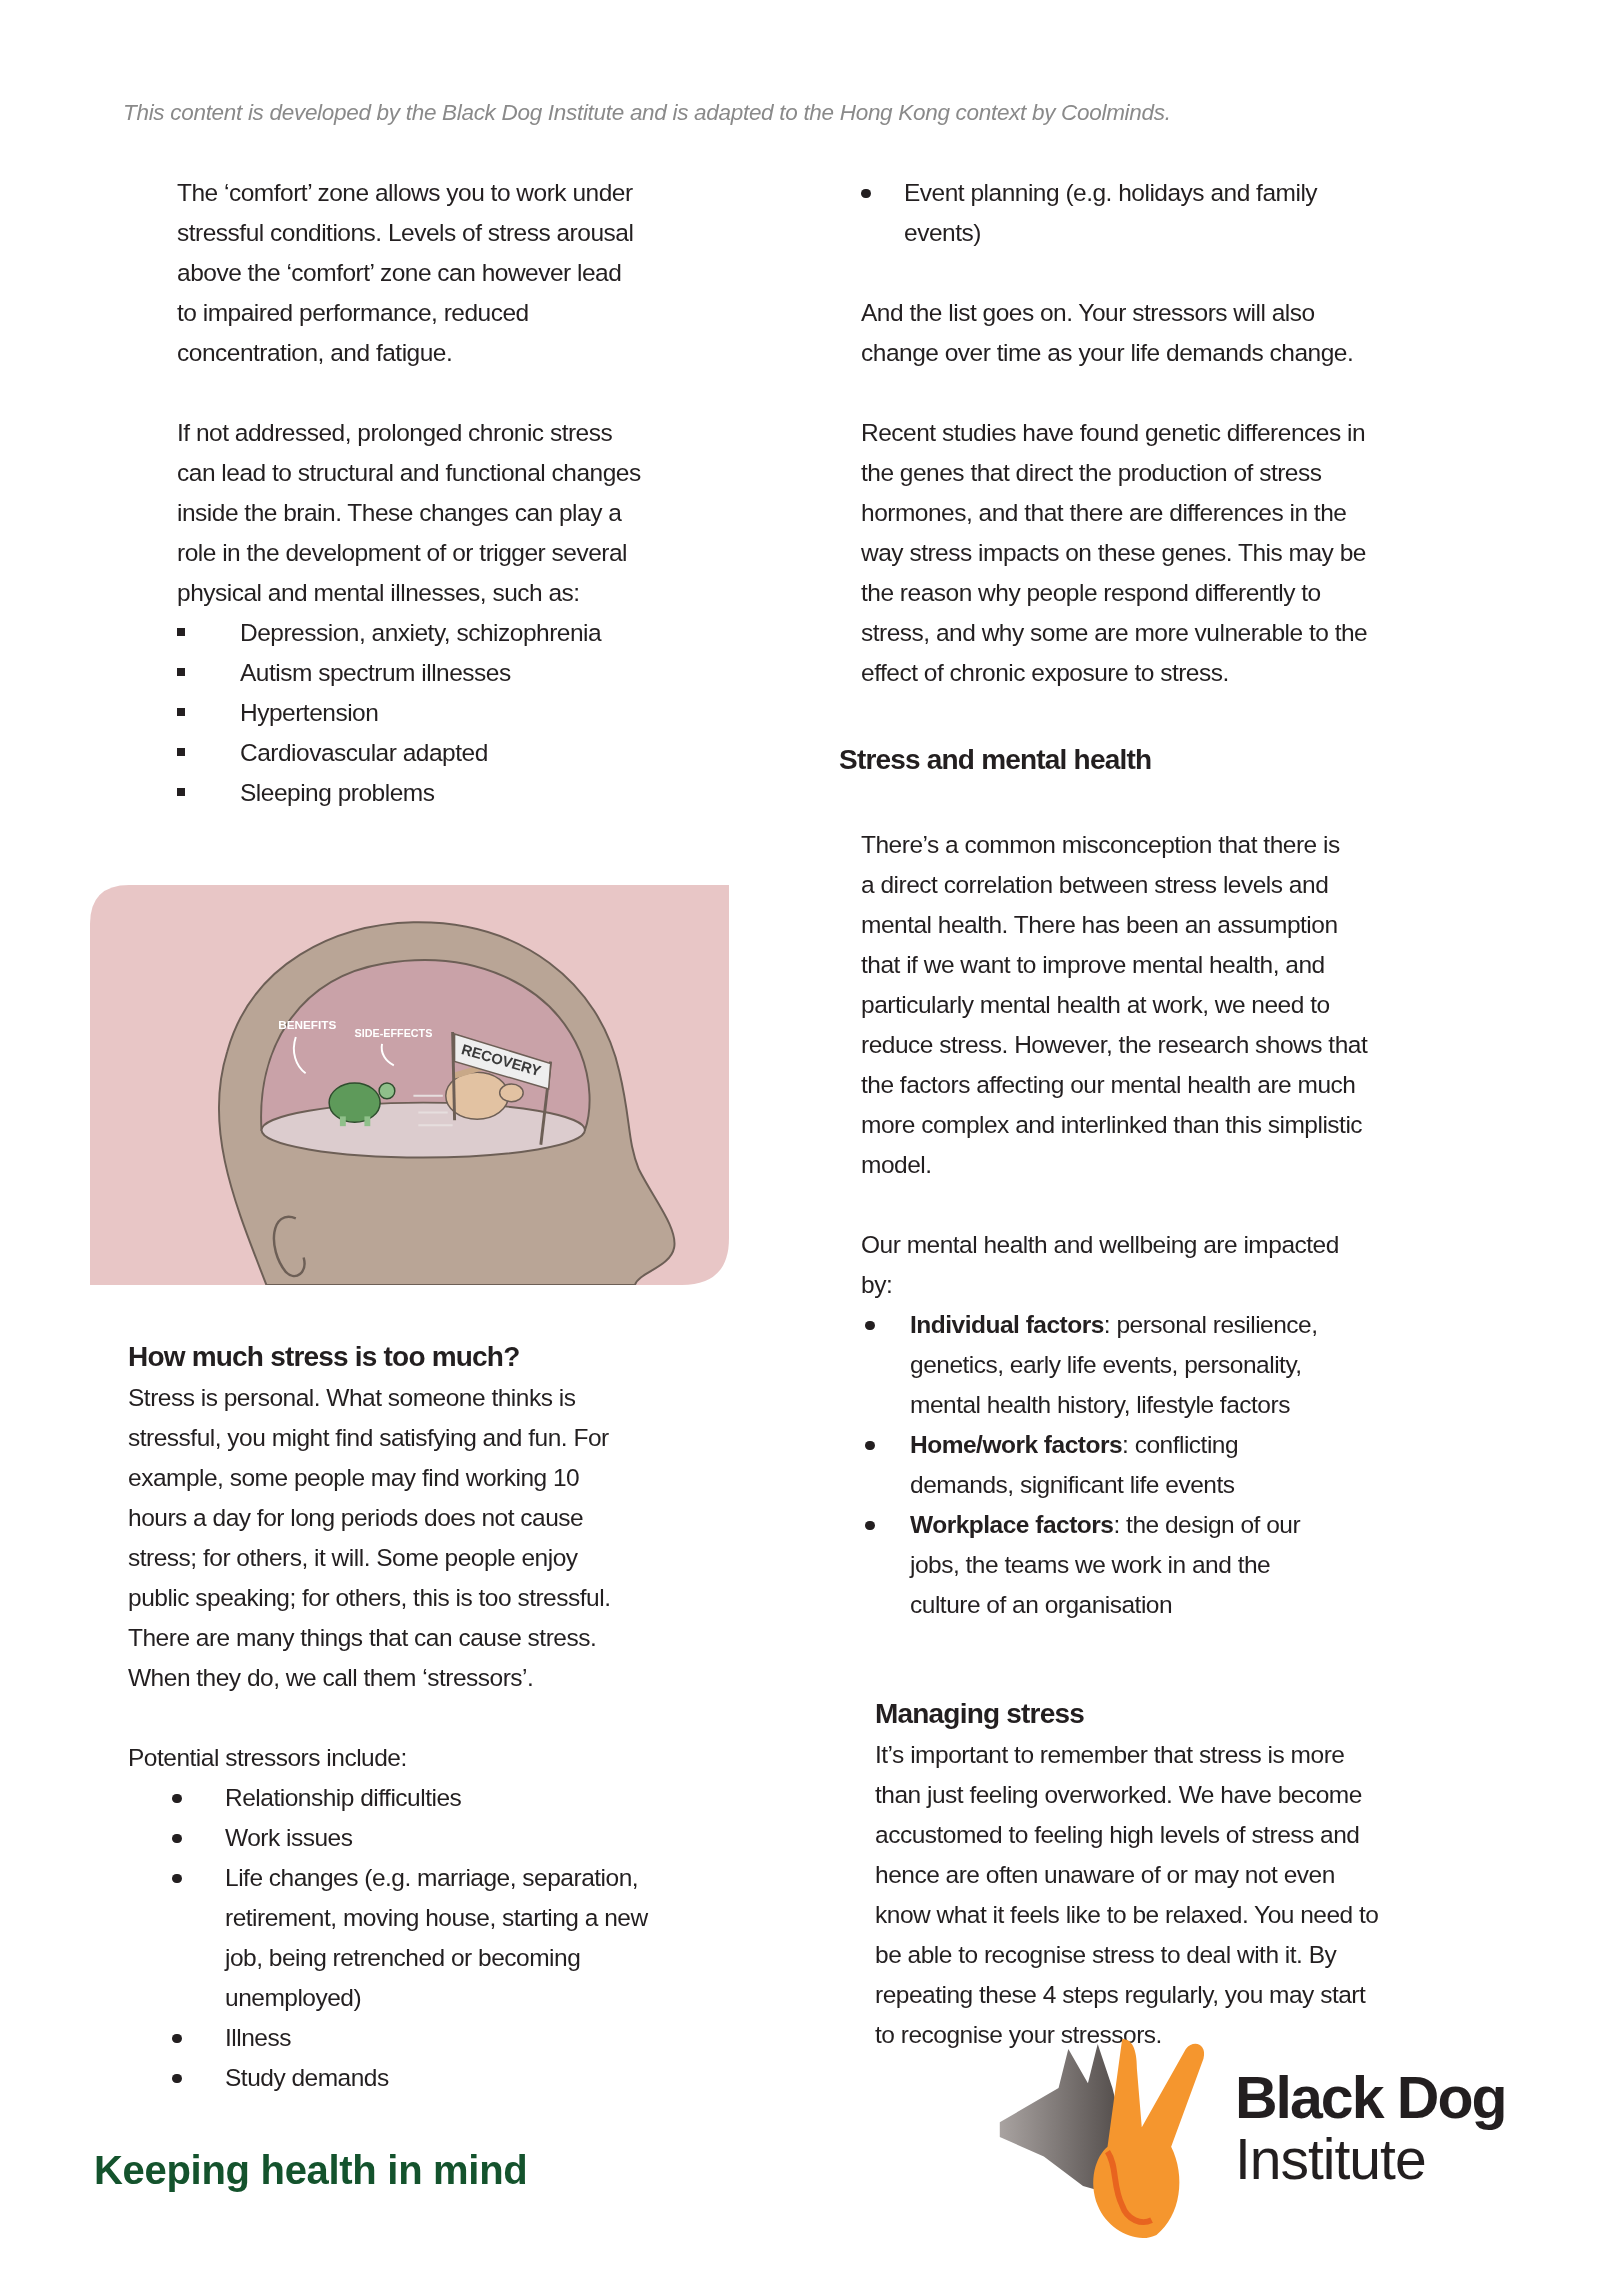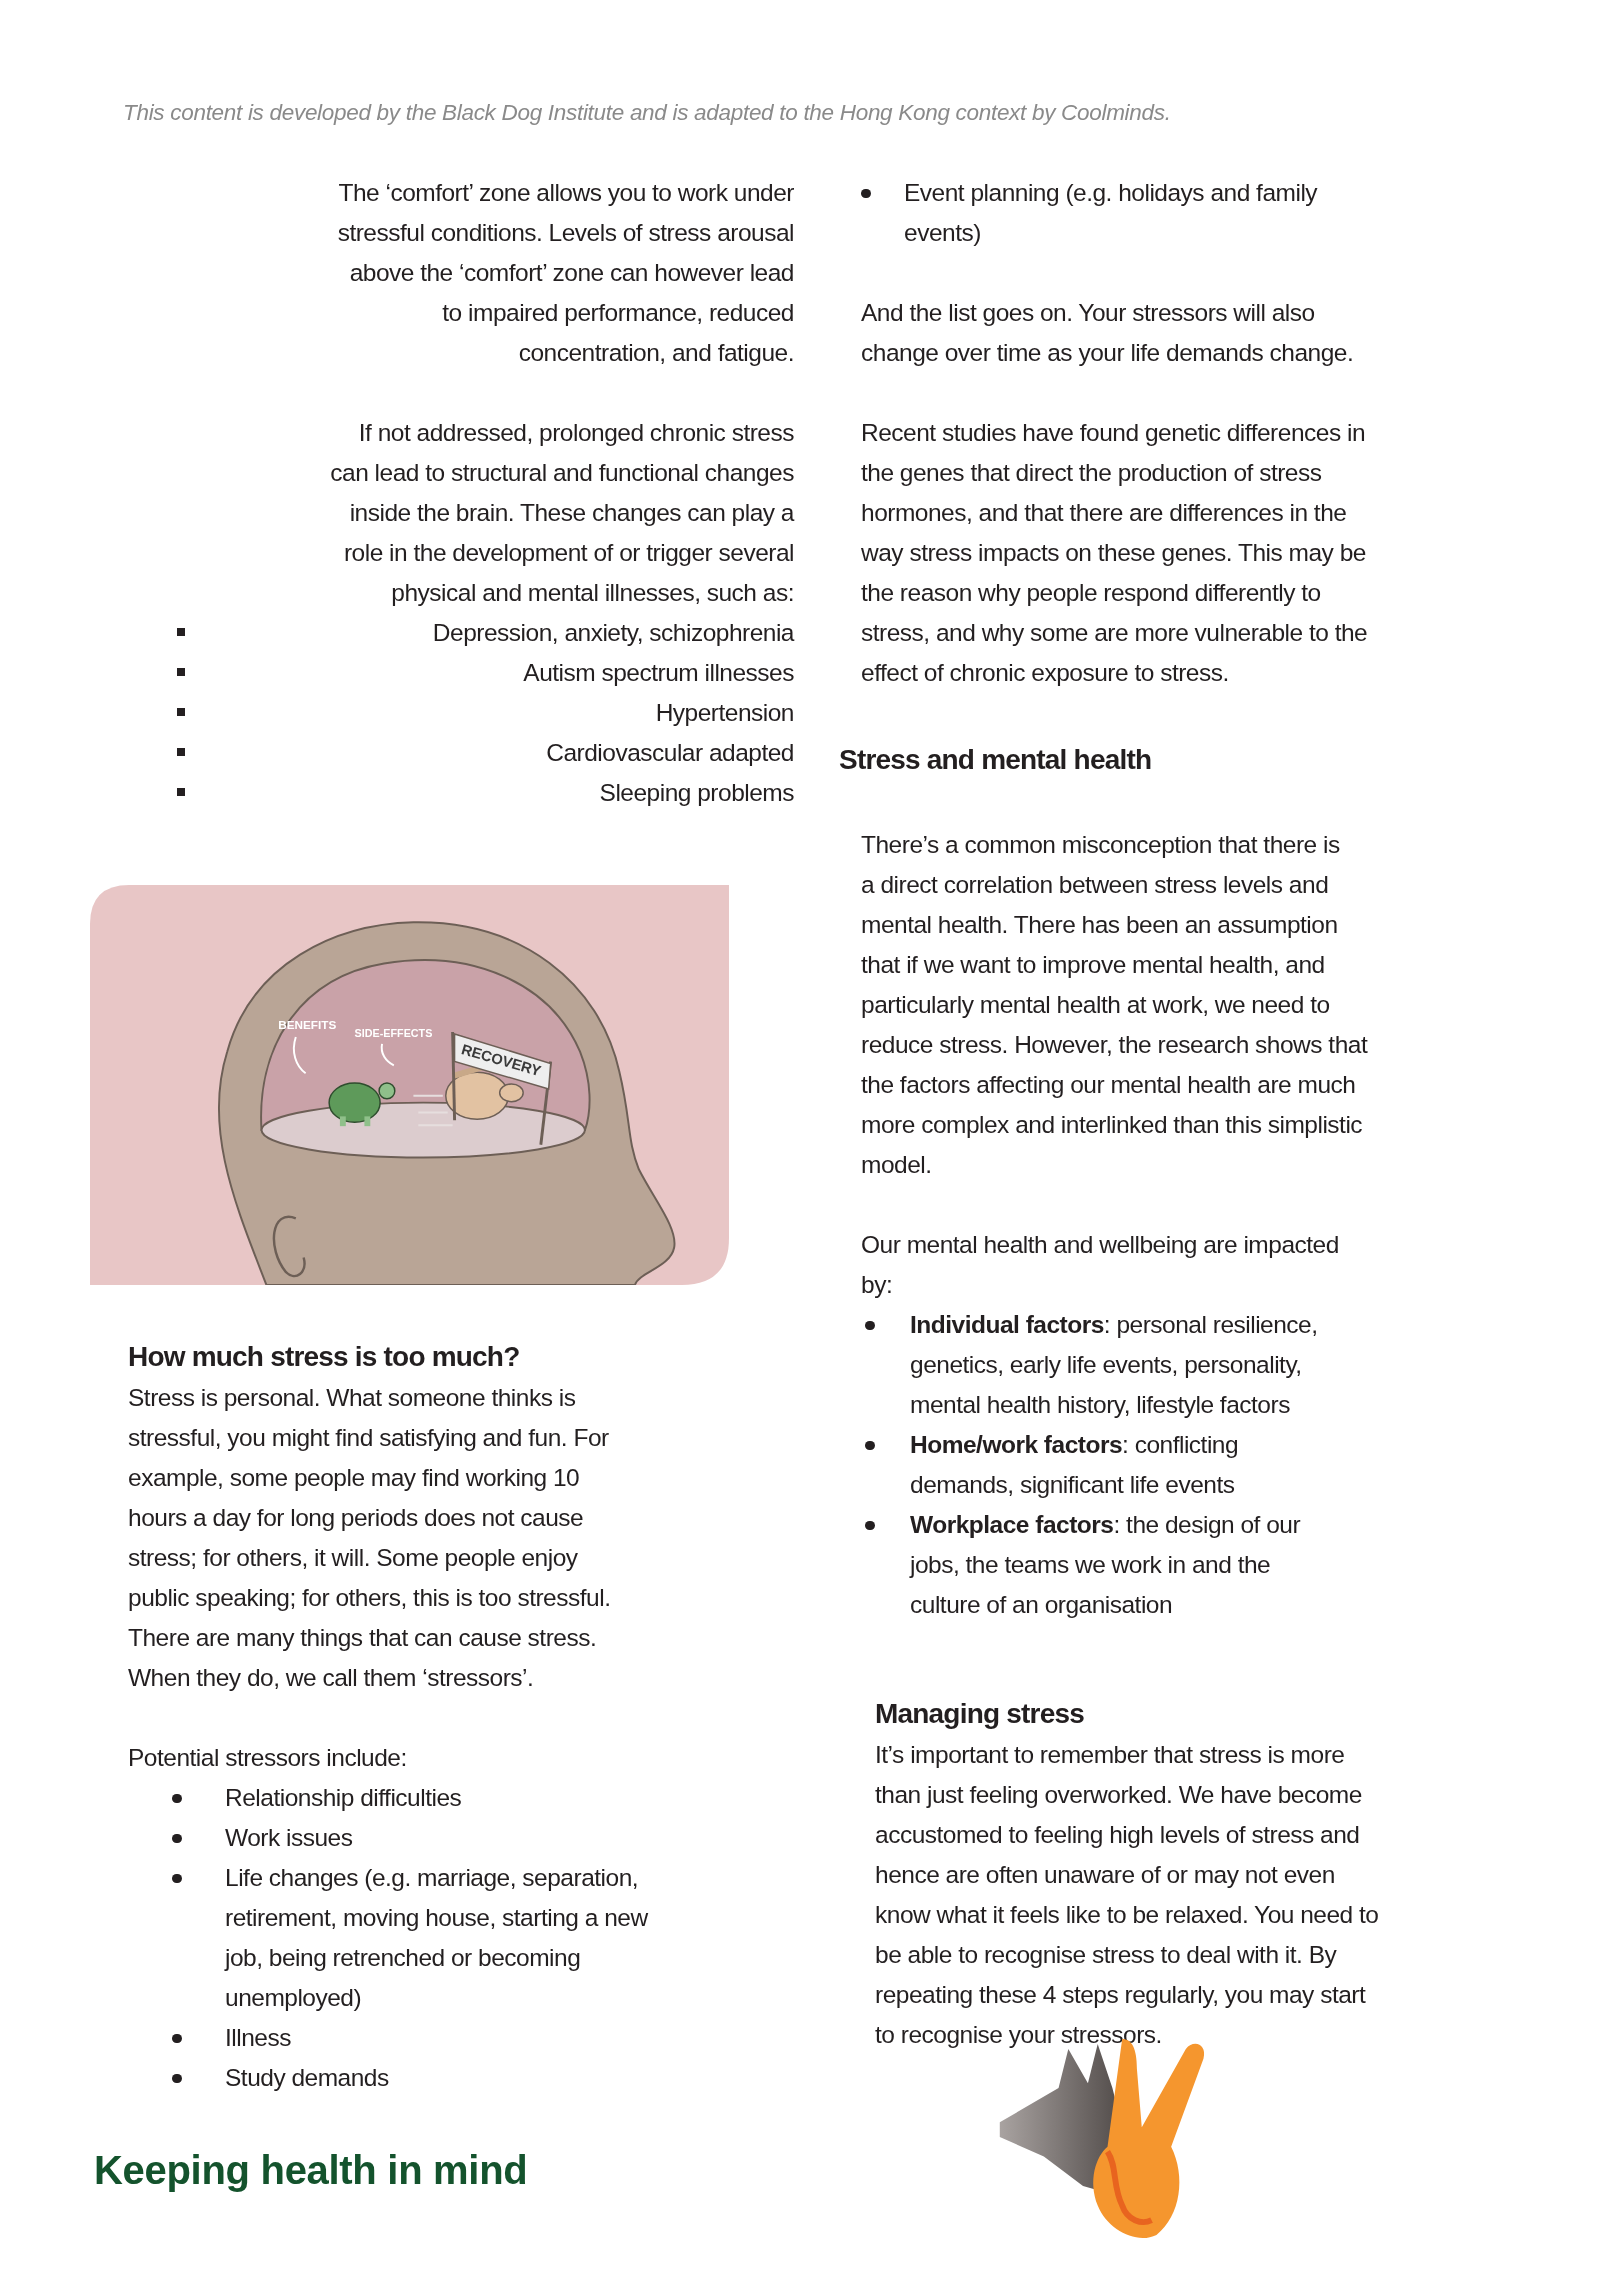--- a/index.html
+++ b/index.html
@@ -27,21 +27,21 @@
   ul.list { list-style: none; margin: 0; padding: 0; }
   ul.list li { position: relative; }
   .sq-bullet::before {
     content: ""; position: absolute; left: 0; top: 14.7px;
     width: 7.8px; height: 8.8px; background: #231f20;
   }
   .dot-bullet::before {
     content: ""; position: absolute; top: 15.7px;
     width: 9.8px; height: 9.8px; border-radius: 50%; background: #231f20;
   }
-  .left-col { left: 177px; top: 173px; width: 617px; text-align: right; }
+  .left-col { left: 177px; top: 173px; width: 617px; }
   .left-col ul.list li { padding-left: 63px; }
   .illustration { left: 90px; top: 885px; width: 639px; height: 400px; }
   .lower-left { left: 128px; top: 1335px; width: 667px; }
   .stressors ul.list li { padding-left: 97px; }
   .stressors ul.list li.dot-bullet::before { left: 44px; }
   .tagline {
     left: 94px; top: 2148px; font-size: 40px; font-weight: bold;
     color: #14532d; letter-spacing: -0.3px;
   }
   .right-col { left: 861px; top: 173px; width: 686px; }
@@ -214,14 +214,18 @@
     <defs>
       <linearGradient id="shadowGrad" x1="0" x2="1" y1="0" y2="0">
         <stop offset="0" stop-color="#a9a3a1"></stop>
         <stop offset="1" stop-color="#4e4846"></stop>
       </linearGradient>
     </defs>
     <path d="M10,95 L70,60 L80,20 L100,55 L110,15 L125,60 L140,120 L130,170 L95,160 L55,130 L10,110 Z" fill="url(#shadowGrad)"></path>
     <path d="M135,10 C145,10 150,20 150,40 L155,100 L200,20 C208,10 222,15 218,30 L185,120 C200,150 195,190 170,210 C150,220 120,205 110,180 C100,155 108,130 120,120 Z" fill="#f5962e"></path>
     <path d="M120,125 C130,140 125,160 135,180 C140,195 155,200 165,195" fill="none" stroke="#e8641f" stroke-width="6"></path>
   </svg>
+  <div class="abs" style="left:245px;top:39px">
+    <div class="logo-text1">Black Dog</div>
+    <div class="logo-text2">Institute</div>
+  </div>
 </div>
 
 
 </body></html>

